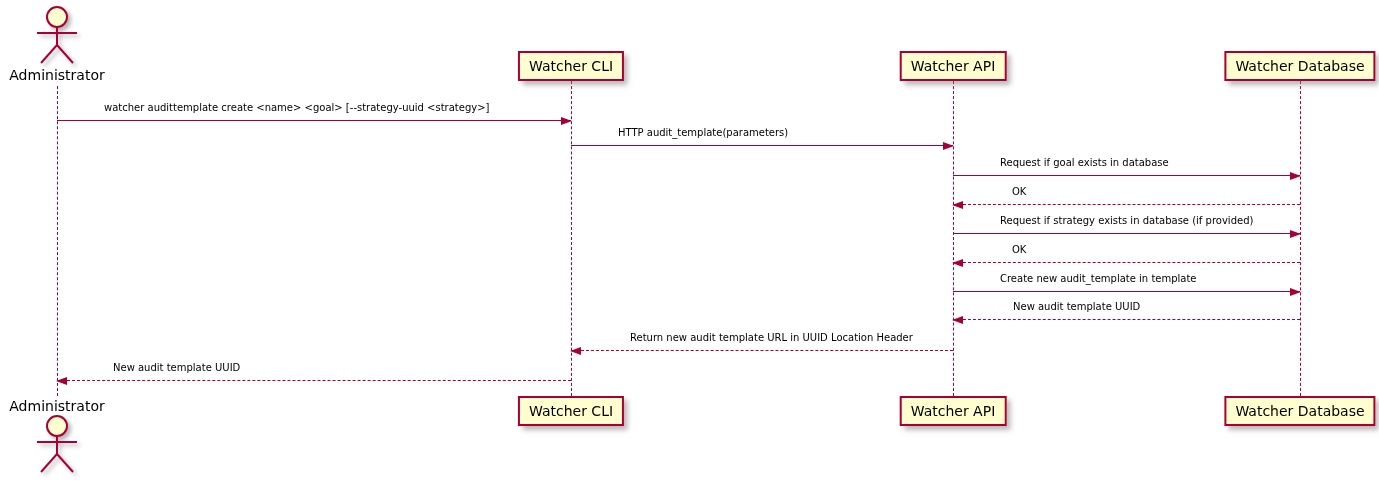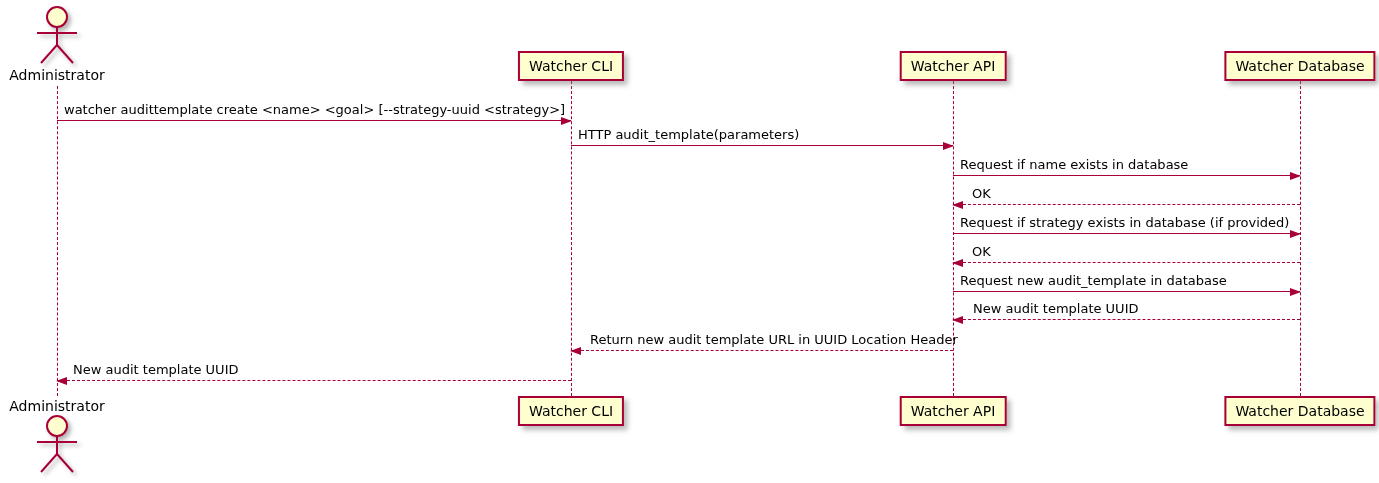--- a/index.html
+++ b/index.html
@@ -43,22 +43,23 @@
     font-size:14px;
     white-space:nowrap;
   }
   .actor-fig{
     position:absolute;
     filter:drop-shadow(3px 3px 2px rgba(130,130,130,0.6));
   }
   
   .msg-label{
     position:absolute;
-    font-size:13px;
+    font-size:10px;
     white-space:nowrap;
+    margin-left:40px;
   }
   .msg-line{
     position:absolute;
     height:0;
   }
   .msg-line.solid{border-top:1px solid var(--line);}
   .msg-line.dashed{border-top:1px dashed var(--line);}
   .ah{
     position:absolute;
     width:0;height:0;
@@ -96,41 +97,41 @@
   <span class="msg-label" style="left:64px;top:102px">watcher audittemplate create &lt;name&gt; &lt;goal&gt; [--strategy-uuid &lt;strategy&gt;]</span>
   <div class="msg-line solid" style="left:57px;top:120px;width:514px">
     <i class="ah right"></i>
   </div>
 
   <span class="msg-label" style="left:578px;top:127px">HTTP audit_template(parameters)</span>
   <div class="msg-line solid" style="left:571px;top:145px;width:382px">
     <i class="ah right"></i>
   </div>
 
-  <span class="msg-label" style="left:960px;top:157px">Request if name exists in database</span>
+  <span class="msg-label" style="left:960px;top:157px">Request if goal exists in database</span>
   <div class="msg-line solid" style="left:953px;top:175px;width:347px">
     <i class="ah right"></i>
   </div>
 
   <span class="msg-label" style="left:972px;top:186px">OK</span>
   <div class="msg-line dashed" style="left:953px;top:204px;width:347px">
     <i class="ah left"></i>
   </div>
 
   <span class="msg-label" style="left:960px;top:215px">Request if strategy exists in database (if provided)</span>
   <div class="msg-line solid" style="left:953px;top:233px;width:347px">
     <i class="ah right"></i>
   </div>
 
   <span class="msg-label" style="left:972px;top:244px">OK</span>
   <div class="msg-line dashed" style="left:953px;top:262px;width:347px">
     <i class="ah left"></i>
   </div>
 
-  <span class="msg-label" style="left:960px;top:273px">Request new audit_template in database</span>
+  <span class="msg-label" style="left:960px;top:273px">Create new audit_template in template</span>
   <div class="msg-line solid" style="left:953px;top:291px;width:347px">
     <i class="ah right"></i>
   </div>
 
   <span class="msg-label" style="left:973px;top:301px">New audit template UUID</span>
   <div class="msg-line dashed" style="left:953px;top:319px;width:347px">
     <i class="ah left"></i>
   </div>
 
   <span class="msg-label" style="left:590px;top:332px">Return new audit template URL in UUID Location Header</span>

